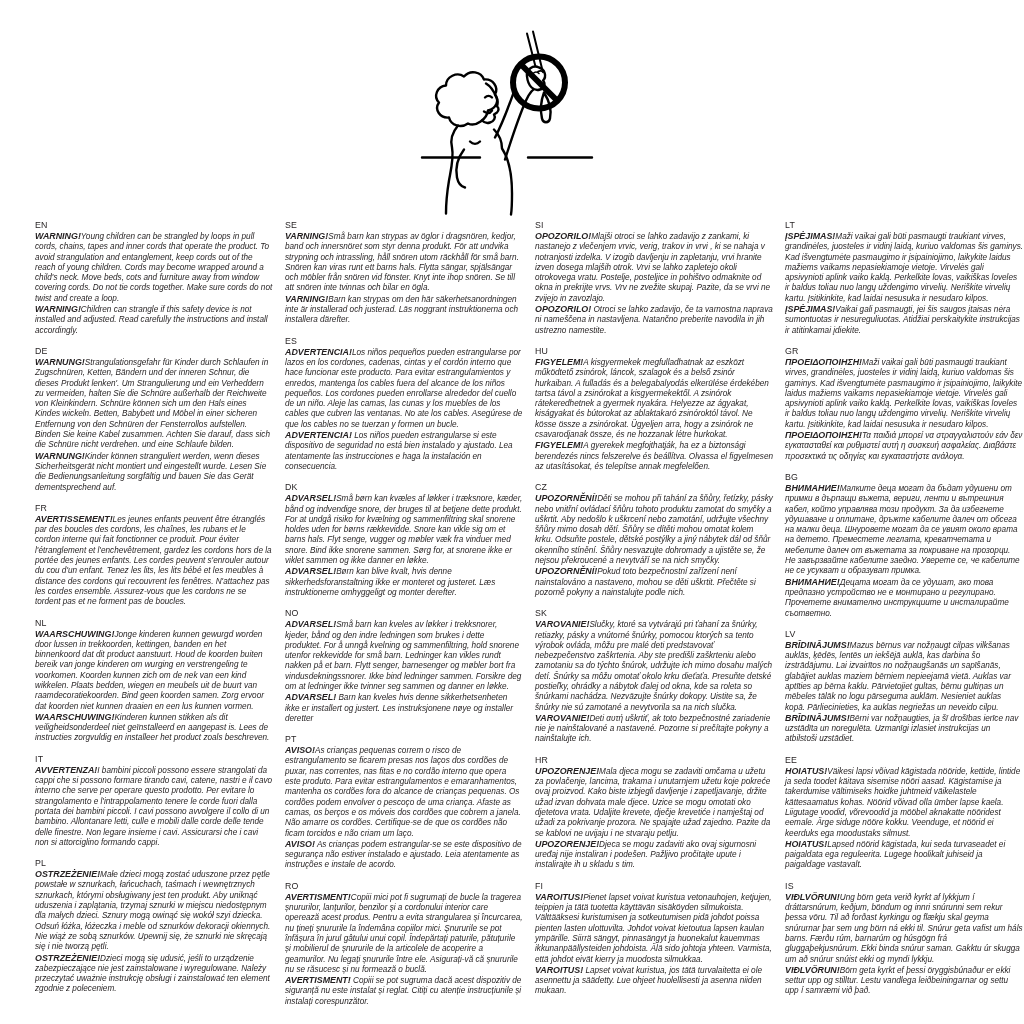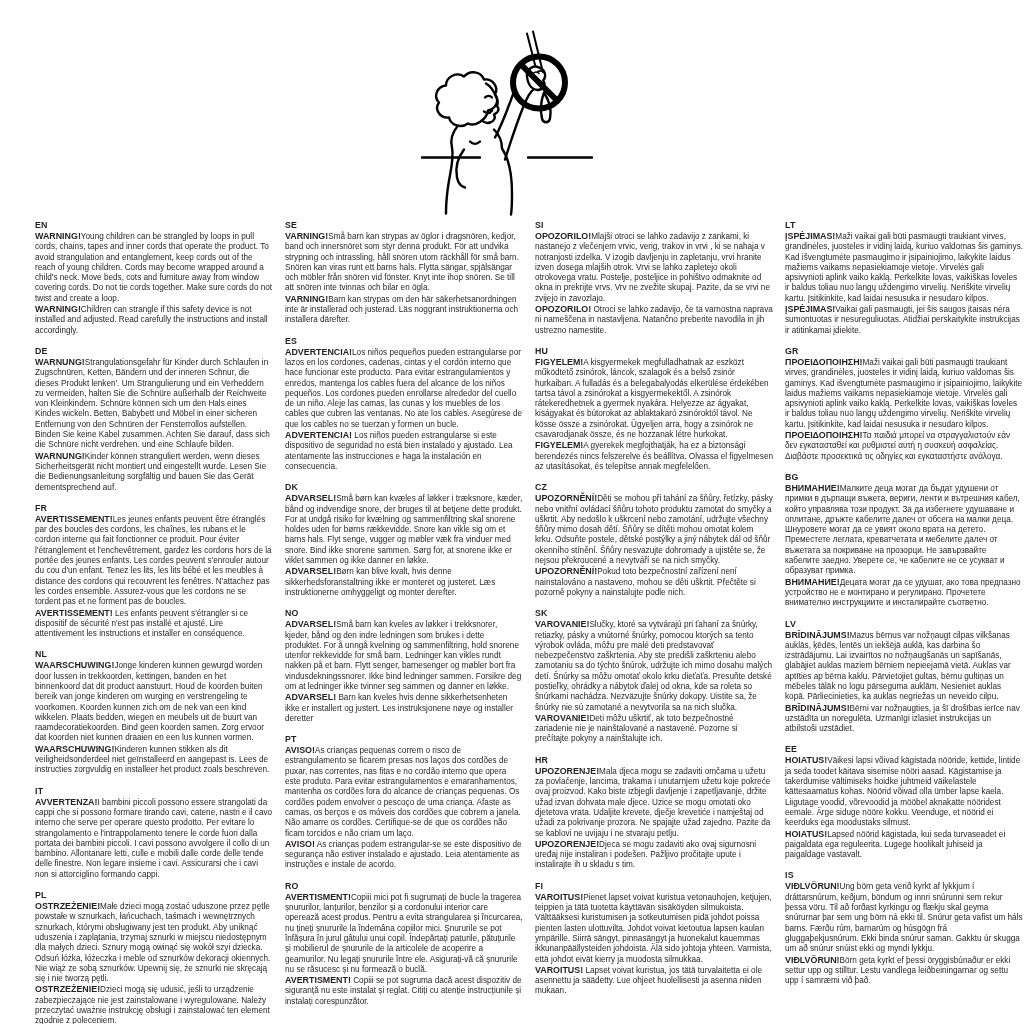--- a/index.html
+++ b/index.html
@@ -3,22 +3,22 @@
 <meta charset="utf-8">
 <style>
   html,body{margin:0;padding:0;background:#ffffff;}
   body{width:1024px;height:1024px;font-family:"Liberation Sans",sans-serif;color:#231f20;}
   .sheet{position:relative;width:1024px;height:1024px;overflow:hidden;background:#fff;}
   .figure{position:absolute;left:406px;top:10px;width:238px;height:208px;}
   .figure svg{display:block;width:100%;height:100%;}
   .columns{position:absolute;left:35px;top:220px;display:grid;grid-template-columns:repeat(4,238px);column-gap:12px;align-items:start;}
   .column{min-width:0;}
   .lang-section{margin:0 0 10px 0;}
-  .lang-code{margin:0 0 1px 0;font-size:8.8px;font-weight:bold;letter-spacing:.2px;}
-  .warning-para{margin:0;font-size:8.2px;line-height:10.3px;text-align:left;word-spacing:0;}
+  .lang-code{margin:0 0 1px 0;font-size:8.8px;font-weight:normal;letter-spacing:.2px;}
+  .warning-para{margin:0;font-size:8.2px;line-height:10.3px;text-align:left;word-spacing:0;font-style:italic;}
   .warning-label{font-weight:bold;font-size:8.9px;}
   .warning-text{font-weight:normal;}
 </style>
 </head>
 <body>
 
 <div class="sheet">
 
   <div class="figure">
     <svg viewBox="0 0 238 205" xmlns="http://www.w3.org/2000/svg">
@@ -71,21 +71,20 @@
     <p class="warning-para"><strong class="warning-label">WARNING!</strong><span class="warning-text">Children can strangle if this safety device is not installed and adjusted. Read carefully the instructions and install accordingly.</span></p>
   </section>
         <section class="lang-section">
     <h2 class="lang-code">DE</h2>
     <p class="warning-para"><strong class="warning-label">WARNUNG!</strong><span class="warning-text">Strangulationsgefahr für Kinder durch Schlaufen in Zugschnüren, Ketten, Bändern und der inneren Schnur, die dieses Produkt lenken'. Um Strangulierung und ein Verheddern zu vermeiden, halten Sie die Schnüre außerhalb der Reichweite von Kleinkindern. Schnüre können sich um den Hals eines Kindes wickeln. Betten, Babybett und Möbel in einer sicheren Entfernung von den Schnüren der Fensterrollos aufstellen. Binden Sie keine Kabel zusammen. Achten Sie darauf, dass sich die Schnüre nicht verdrehen. und eine Schlaufe bilden.</span></p>
     <p class="warning-para"><strong class="warning-label">WARNUNG!</strong><span class="warning-text">Kinder können stranguliert werden, wenn dieses Sicherheitsgerät nicht montiert und eingestellt wurde. Lesen Sie die Bedienungsanleitung sorgfältig und bauen Sie das Gerät dementsprechend auf.</span></p>
   </section>
         <section class="lang-section">
     <h2 class="lang-code">FR</h2>
     <p class="warning-para"><strong class="warning-label">AVERTISSEMENT!</strong><span class="warning-text">Les jeunes enfants peuvent être étranglés par des boucles des cordons, les chaînes, les rubans et le cordon interne qui fait fonctionner ce produit. Pour éviter l'étranglement et l'enchevêtrement, gardez les cordons hors de la portée des jeunes enfants. Les cordes peuvent s'enrouler autour du cou d'un enfant. Tenez les lits, les lits bébé et les meubles à distance des cordons qui recouvrent les fenêtres. N'attachez pas les cordes ensemble. Assurez-vous que les cordons ne se tordent pas et ne forment pas de boucles.</span></p>
-    <p class="warning-para"><strong class="warning-label">AVERTISSEMENT!</strong><span class="warning-text"> Les enfants peuvent s'étrangler si ce dispositif de sécurité n'est pas installé et ajusté. Lire attentivement les instructions et installer en conséquence.</span></p>
   </section>
         <section class="lang-section">
     <h2 class="lang-code">NL</h2>
     <p class="warning-para"><strong class="warning-label">WAARSCHUWING!</strong><span class="warning-text">Jonge kinderen kunnen gewurgd worden door lussen in trekkoorden, kettingen, banden en het binnenkoord dat dit product aanstuurt. Houd de koorden buiten bereik van jonge kinderen om wurging en verstrengeling te voorkomen. Koorden kunnen zich om de nek van een kind wikkelen. Plaats bedden, wiegen en meubels uit de buurt van raamdecoratiekoorden. Bind geen koorden samen. Zorg ervoor dat koorden niet kunnen draaien en een lus kunnen vormen.</span></p>
     <p class="warning-para"><strong class="warning-label">WAARSCHUWING!</strong><span class="warning-text">Kinderen kunnen stikken als dit veiligheidsonderdeel niet geïnstalleerd en aangepast is. Lees de instructies zorgvuldig en installeer het product zoals beschreven.</span></p>
   </section>
         <section class="lang-section">
     <h2 class="lang-code">IT</h2>
     <p class="warning-para"><strong class="warning-label">AVVERTENZA!</strong><span class="warning-text">I bambini piccoli possono essere strangolati da cappi che si possono formare tirando cavi, catene, nastri e il cavo interno che serve per operare questo prodotto. Per evitare lo strangolamento e l'intrappolamento tenere le corde fuori dalla portata dei bambini piccoli. I cavi possono avvolgere il collo di un bambino. Allontanare letti, culle e mobili dalle corde delle tende delle finestre. Non legare insieme i cavi. Assicurarsi che i cavi non si attorciglino formando cappi.</span></p>
   </section>
@@ -139,21 +138,21 @@
     <p class="warning-para"><strong class="warning-label">FIGYELEM!</strong><span class="warning-text">A gyerekek megfojthatják, ha ez a biztonsági berendezés nincs felszerelve és beállítva. Olvassa el figyelmesen az utasításokat, és telepítse annak megfelelően.</span></p>
   </section>
         <section class="lang-section">
     <h2 class="lang-code">CZ</h2>
     <p class="warning-para"><strong class="warning-label">UPOZORNĚNÍ!</strong><span class="warning-text">Děti se mohou při tahání za šňůry, řetízky, pásky nebo vnitřní ovládací šňůru tohoto produktu zamotat do smyčky a uškrtit. Aby nedošlo k uškrcení nebo zamotání, udržujte všechny šňůry mimo dosah dětí. Šňůry se dítěti mohou omotat kolem krku. Odsuňte postele, dětské postýlky a jiný nábytek dál od šňůr okenního stínění. Šňůry nesvazujte dohromady a ujistěte se, že nejsou překroucené a nevytváří se na nich smyčky.</span></p>
     <p class="warning-para"><strong class="warning-label">UPOZORNĚNÍ!</strong><span class="warning-text">Pokud toto bezpečnostní zařízení není nainstalováno a nastaveno, mohou se děti uškrtit. Přečtěte si pozorně pokyny a nainstalujte podle nich.</span></p>
   </section>
         <section class="lang-section">
     <h2 class="lang-code">SK</h2>
     <p class="warning-para"><strong class="warning-label">VAROVANIE!</strong><span class="warning-text">Slučky, ktoré sa vytvárajú pri ťahaní za šnúrky, retiazky, pásky a vnútorné šnúrky, pomocou ktorých sa tento výrobok ovláda, môžu pre malé deti predstavovať nebezpečenstvo zaškrtenia. Aby ste predišli zaškrteniu alebo zamotaniu sa do týchto šnúrok, udržujte ich mimo dosahu malých detí. Šnúrky sa môžu omotať okolo krku dieťaťa. Presuňte detské postieľky, ohrádky a nábytok ďalej od okna, kde sa roleta so šnúrkami nachádza. Nezväzujte šnúrky dokopy. Uistite sa, že šnúrky nie sú zamotané a nevytvorila sa na nich slučka.</span></p>
-    <p class="warning-para"><strong class="warning-label">VAROVANIE!</strong><span class="warning-text">Deti môžu uškrtiť, ak toto bezpečnostné zariadenie nie je nainštalované a nastavené. Pozorne si prečítajte pokyny a nainštalujte ich.</span></p>
+    <p class="warning-para"><strong class="warning-label">VAROVANIE!</strong><span class="warning-text">Deti αυτή uškrtiť, ak toto bezpečnostné zariadenie nie je nainštalované a nastavené. Pozorne si prečítajte pokyny a nainštalujte ich.</span></p>
   </section>
         <section class="lang-section">
     <h2 class="lang-code">HR</h2>
     <p class="warning-para"><strong class="warning-label">UPOZORENJE!</strong><span class="warning-text">Mala djeca mogu se zadaviti omčama u užetu za povlačenje, lancima, trakama i unutarnjem užetu koje pokreće ovaj proizvod. Kako biste izbjegli davljenje i zapetljavanje, držite užad izvan dohvata male djece. Uzice se mogu omotati oko djetetova vrata. Udaljite krevete, dječje krevetiće i namještaj od užadi za pokrivanje prozora. Ne spajajte užad zajedno. Pazite da se kablovi ne uvijaju i ne stvaraju petlju.</span></p>
     <p class="warning-para"><strong class="warning-label">UPOZORENJE!</strong><span class="warning-text">Djeca se mogu zadaviti ako ovaj sigurnosni uređaj nije instaliran i podešen. Pažljivo pročitajte upute i instalirajte ih u skladu s tim.</span></p>
   </section>
         <section class="lang-section">
     <h2 class="lang-code">FI</h2>
     <p class="warning-para"><strong class="warning-label">VAROITUS!</strong><span class="warning-text">Pienet lapset voivat kuristua vetonauhojen, ketjujen, teippien ja tätä tuotetta käyttävän sisäköyden silmukoista. Välttääksesi kuristumisen ja sotkeutumisen pidä johdot poissa pienten lasten ulottuvilta. Johdot voivat kietoutua lapsen kaulan ympärille. Siirrä sängyt, pinnasängyt ja huonekalut kauemmas ikkunanpäällysteiden johdoista. Älä sido johtoja yhteen. Varmista, että johdot eivät kierry ja muodosta silmukkaa.</span></p>
     <p class="warning-para"><strong class="warning-label">VAROITUS!</strong><span class="warning-text"> Lapset voivat kuristua, jos tätä turvalaitetta ei ole asennettu ja säädetty. Lue ohjeet huolellisesti ja asenna niiden mukaan.</span></p>

